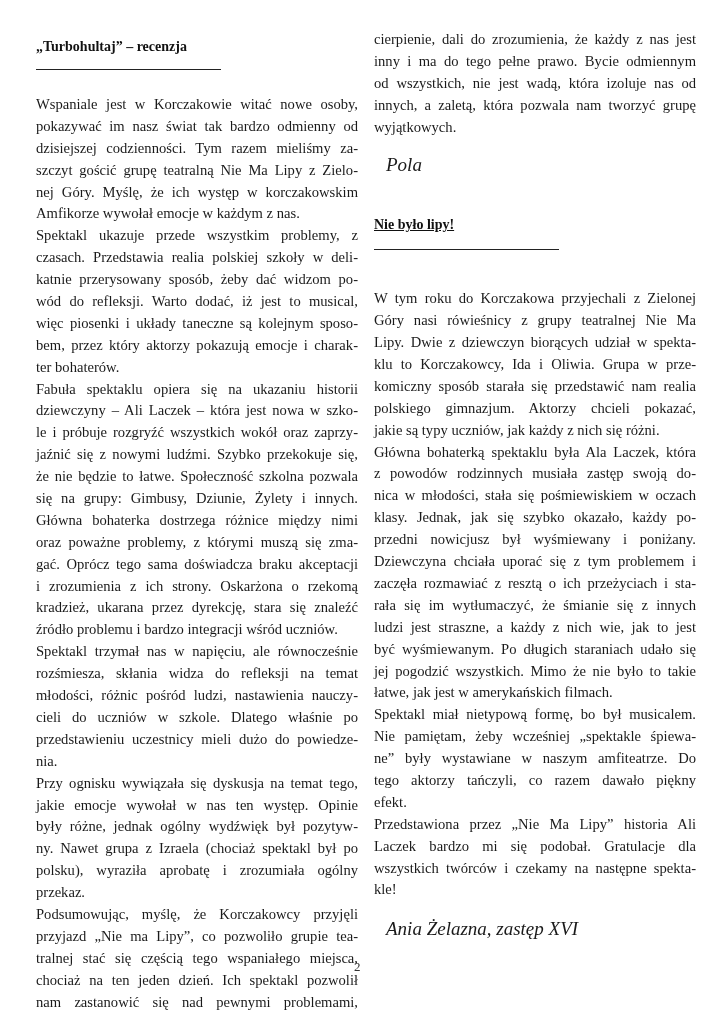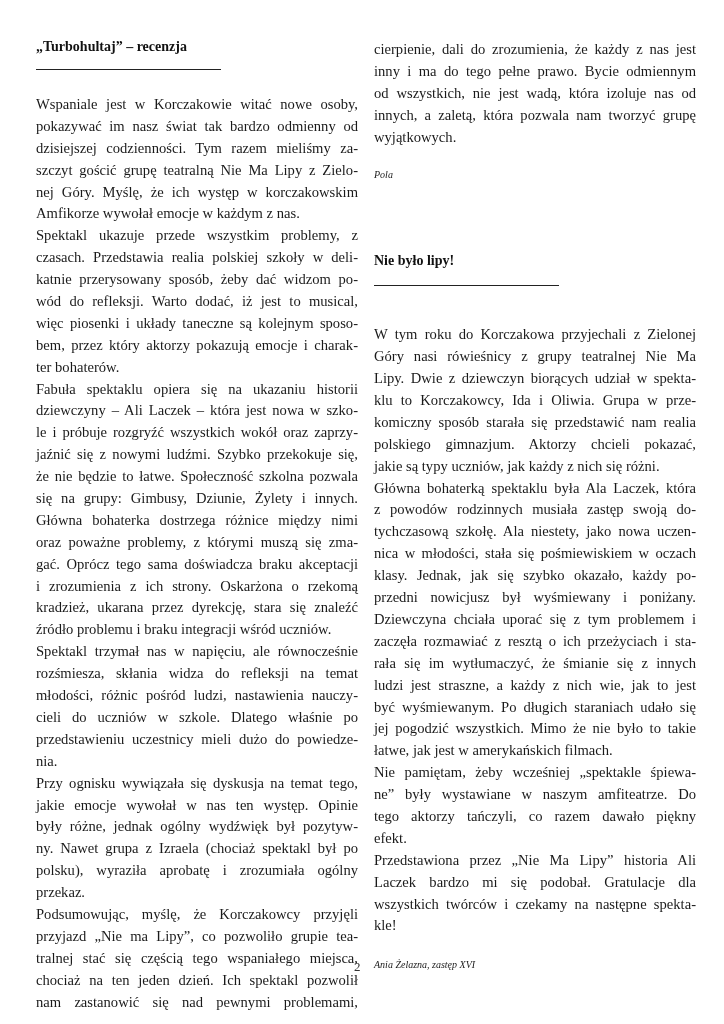--- a/index.html
+++ b/index.html
@@ -13,21 +13,21 @@
       position: relative;
       overflow: hidden;
       font-family: "Liberation Serif", serif;
       color: #1a1a1a;
     }
     .col {
       position: absolute;
       width: 322px;
     }
     .col-left { left: 36px; top: 36px; }
-    .col-right { left: 374px; top: 39px; }
+    .col-right { left: 374px; top: 29px; }
     .title {
       font-weight: bold;
       font-size: 14px;
       line-height: 22px;
       margin: 0;
       color: #111;
     }
     .rule {
       border-top: 1.3px solid #222;
       height: 0;
@@ -47,23 +47,23 @@
       text-align-last: justify;
       white-space: nowrap;
       height: 21.9px;
       overflow: visible;
     }
     .line.last {
       text-align-last: left;
     }
     .signature {
       font-style: italic;
-      font-size: 10px;
+      font-size: 19px;
       line-height: 21.9px;
-      margin: 0;
+      margin: 12px;
     }
     .page-number {
       position: absolute;
       left: 354px;
       top: 959px;
       font-size: 13px;
       color: #333;
     }
   </style>
 </head>
@@ -95,21 +95,21 @@
         <span class="line">dziewczyny – Ali Laczek – która jest nowa w szko-</span>
         <span class="line">le i próbuje rozgryźć wszystkich wokół oraz zaprzy-</span>
         <span class="line">jaźnić się z nowymi ludźmi. Szybko przekokuje się,</span>
         <span class="line">że nie będzie to łatwe. Społeczność szkolna pozwala</span>
         <span class="line">się na grupy: Gimbusy, Dziunie, Żylety i innych.</span>
         <span class="line">Główna bohaterka dostrzega różnice między nimi</span>
         <span class="line">oraz poważne problemy, z którymi muszą się zma-</span>
         <span class="line">gać. Oprócz tego sama doświadcza braku akceptacji</span>
         <span class="line">i zrozumienia z ich strony. Oskarżona o rzekomą</span>
         <span class="line">kradzież, ukarana przez dyrekcję, stara się znaleźć</span>
-        <span class="line last">źródło problemu i braku integracji wśród uczniów.</span>
+        <span class="line last">źródło problemu i bardzo integracji wśród uczniów.</span>
       </p>
       <p class="para">
         <span class="line">Spektakl trzymał nas w napięciu, ale równocześnie</span>
         <span class="line">rozśmiesza, skłania widza do refleksji na temat</span>
         <span class="line">młodości, różnic pośród ludzi, nastawienia nauczy-</span>
         <span class="line">cieli do uczniów w szkole. Dlatego właśnie po</span>
         <span class="line">przedstawieniu uczestnicy mieli dużo do powiedze-</span>
         <span class="line last">nia.</span>
       </p>
       <p class="para">
@@ -135,48 +135,48 @@
       <p class="para">
         <span class="line">cierpienie, dali do zrozumienia, że każdy z nas jest</span>
         <span class="line">inny i ma do tego pełne prawo. Bycie odmiennym</span>
         <span class="line">od wszystkich, nie jest wadą, która izoluje nas od</span>
         <span class="line">innych, a zaletą, która pozwala nam tworzyć grupę</span>
         <span class="line last">wyjątkowych.</span>
       </p>
     </div>
   <p class="signature" style="margin-top:16px;">Pola</p>
 
-  <h2 class="title" style="margin-top:64px;">Nie było lipy!</h2>
+  <h2 class="title" style="margin-top:38px;text-decoration:underline;">Nie było lipy!</h2>
   <div class="rule" style="margin-top:13px;"></div>
   <div style="margin-top:38px;" id="right-body">
       <p class="para">
         <span class="line">W tym roku do Korczakowa przyjechali z Zielonej</span>
         <span class="line">Góry nasi rówieśnicy z grupy teatralnej Nie Ma</span>
         <span class="line">Lipy. Dwie z dziewczyn biorących udział w spekta-</span>
         <span class="line">klu to Korczakowcy, Ida i Oliwia. Grupa w prze-</span>
         <span class="line">komiczny sposób starała się przedstawić nam realia</span>
         <span class="line">polskiego gimnazjum. Aktorzy chcieli pokazać,</span>
         <span class="line last">jakie są typy uczniów, jak każdy z nich się różni.</span>
       </p>
       <p class="para">
         <span class="line">Główna bohaterką spektaklu była Ala Laczek, która</span>
         <span class="line">z powodów rodzinnych musiała zastęp swoją do-</span>
-        <span class="line">tychczasową szkołę. Ala niestety, jako nowa uczen-</span>
         <span class="line">nica w młodości, stała się pośmiewiskiem w oczach</span>
         <span class="line">klasy.  Jednak, jak się szybko okazało, każdy po-</span>
         <span class="line">przedni nowicjusz był wyśmiewany i poniżany.</span>
         <span class="line">Dziewczyna chciała uporać się z tym problemem i</span>
         <span class="line">zaczęła rozmawiać z resztą o ich przeżyciach i sta-</span>
         <span class="line">rała się im wytłumaczyć, że śmianie się z innych</span>
         <span class="line">ludzi jest straszne, a każdy z nich wie, jak to jest</span>
         <span class="line">być wyśmiewanym. Po długich staraniach udało się</span>
         <span class="line">jej pogodzić wszystkich. Mimo że nie było to takie</span>
         <span class="line last">łatwe, jak jest w amerykańskich filmach.</span>
       </p>
       <p class="para">
+        <span class="line">Spektakl miał nietypową formę, bo był musicalem.</span>
         <span class="line">Nie pamiętam, żeby wcześniej „spektakle śpiewa-</span>
         <span class="line">ne” były wystawiane w naszym amfiteatrze. Do</span>
         <span class="line">tego aktorzy tańczyli, co razem dawało piękny</span>
         <span class="line last">efekt.</span>
       </p>
       <p class="para">
         <span class="line">Przedstawiona przez „Nie Ma Lipy” historia Ali</span>
         <span class="line">Laczek bardzo mi się podobał. Gratulacje dla</span>
         <span class="line">wszystkich twórców i czekamy na następne spekta-</span>
         <span class="line last">kle!</span>

